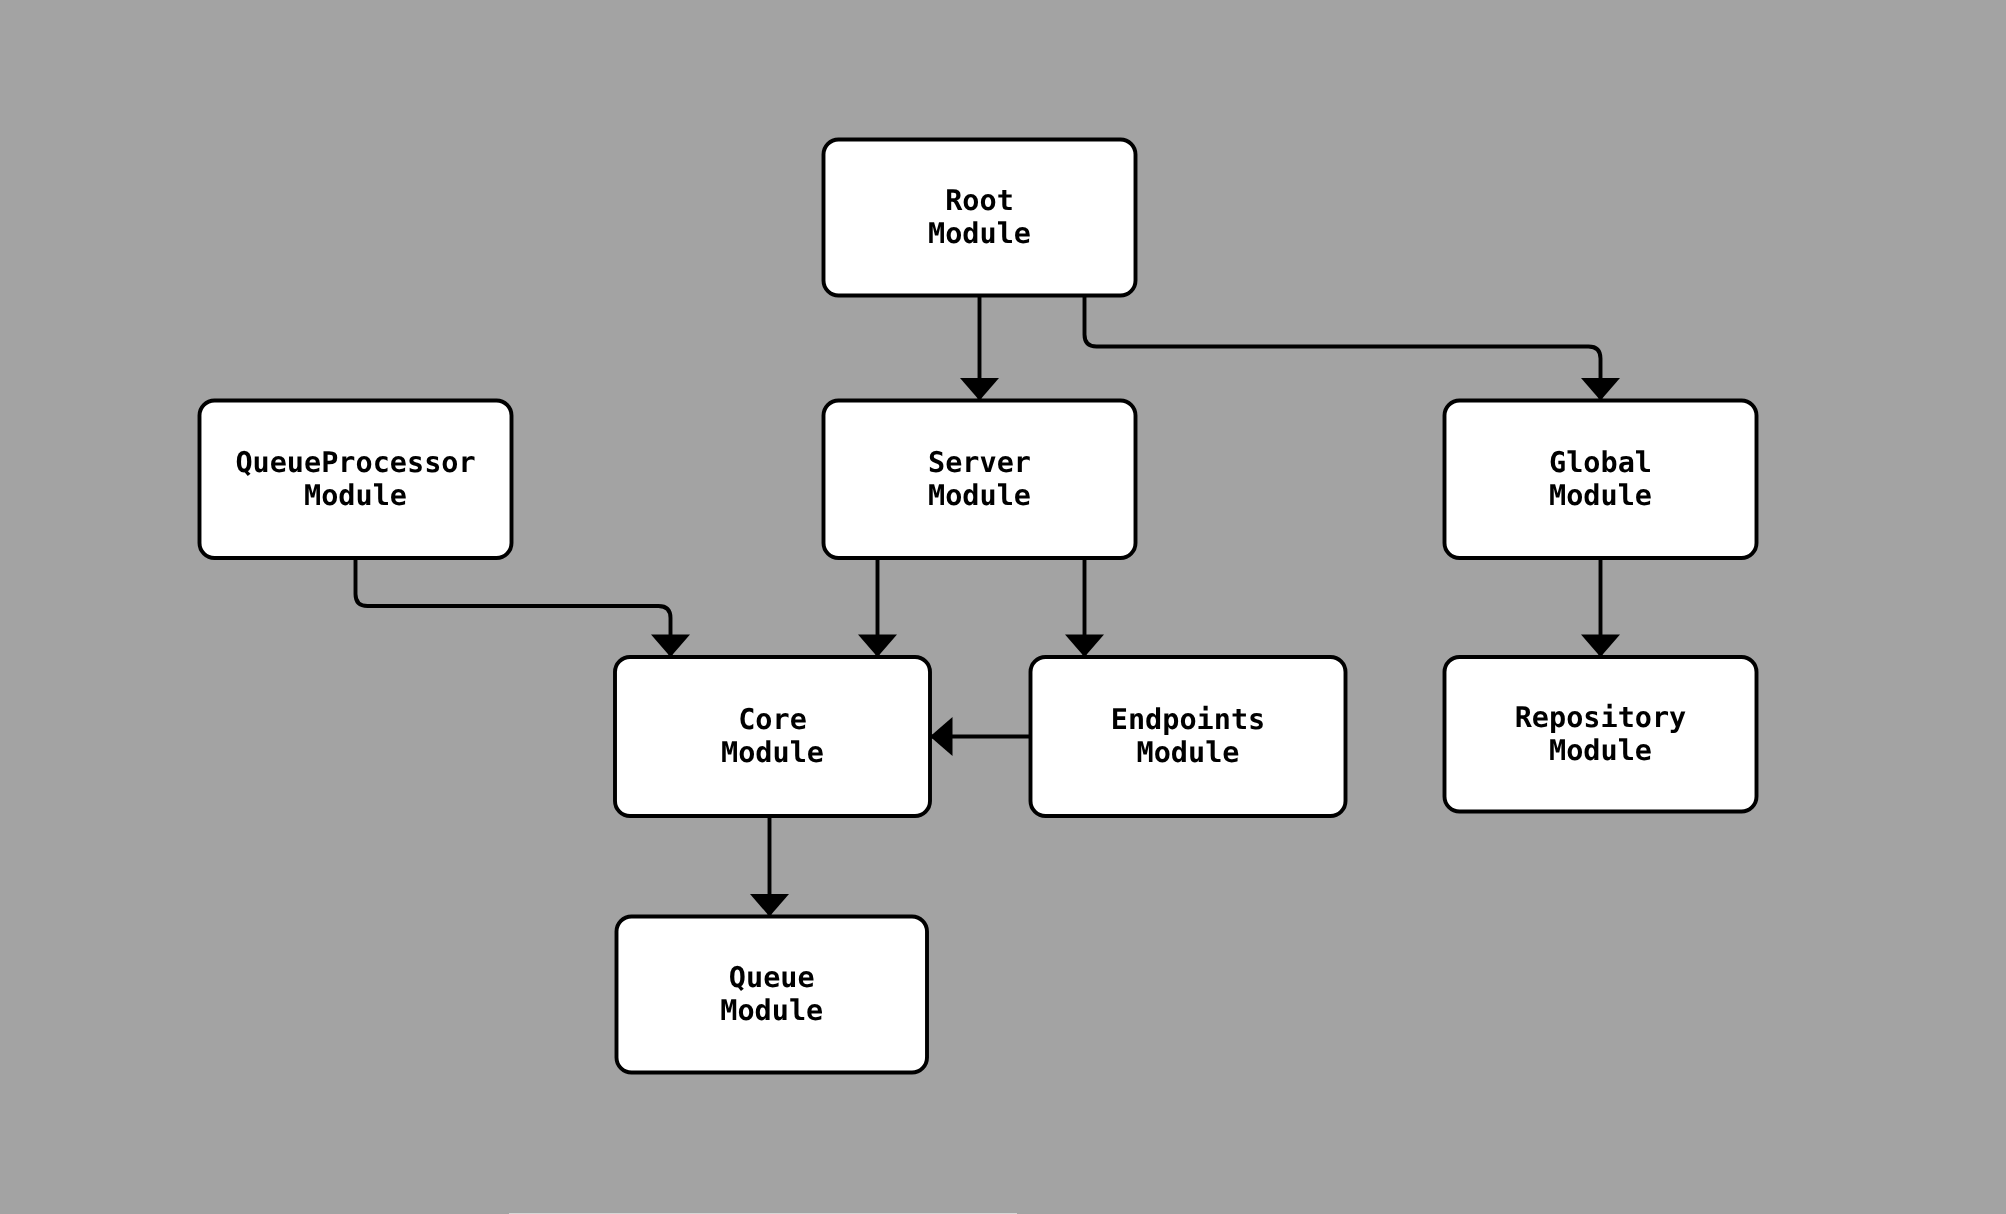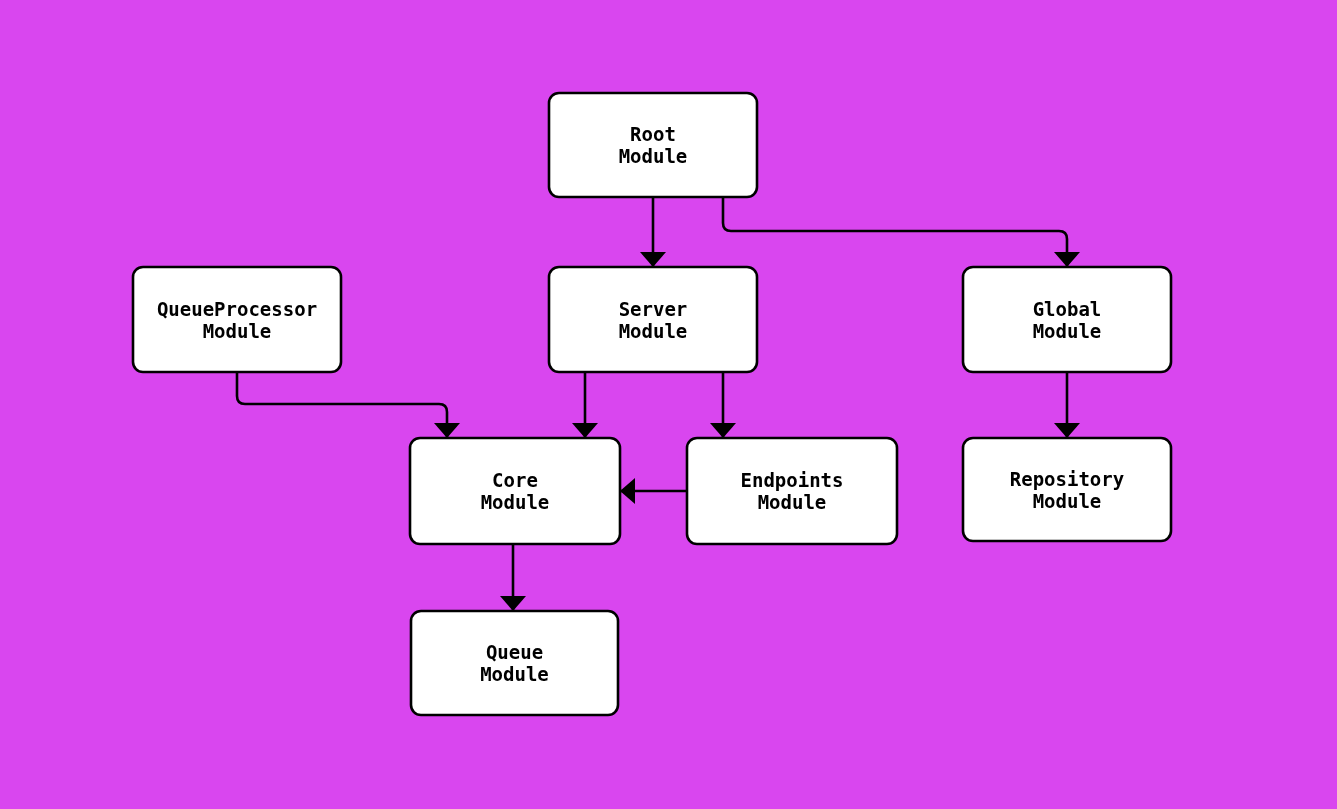--- a/index.html
+++ b/index.html
@@ -4,21 +4,21 @@
 <style>
   html, body {
     margin: 0;
     padding: 0;
     background: #ffffff;
   }
   #stage {
     position: relative;
     width: 1337px;
     height: 809px;
-    background: #d946ef;
+    background: #a3a3a3;
     overflow: hidden;
     font-family: "DejaVu Sans Mono", "Liberation Mono", monospace;
   }
   #diagram-svg {
     position: absolute;
     left: 0;
     top: 0;
   }
   .node-rect {
     fill: #ffffff;

